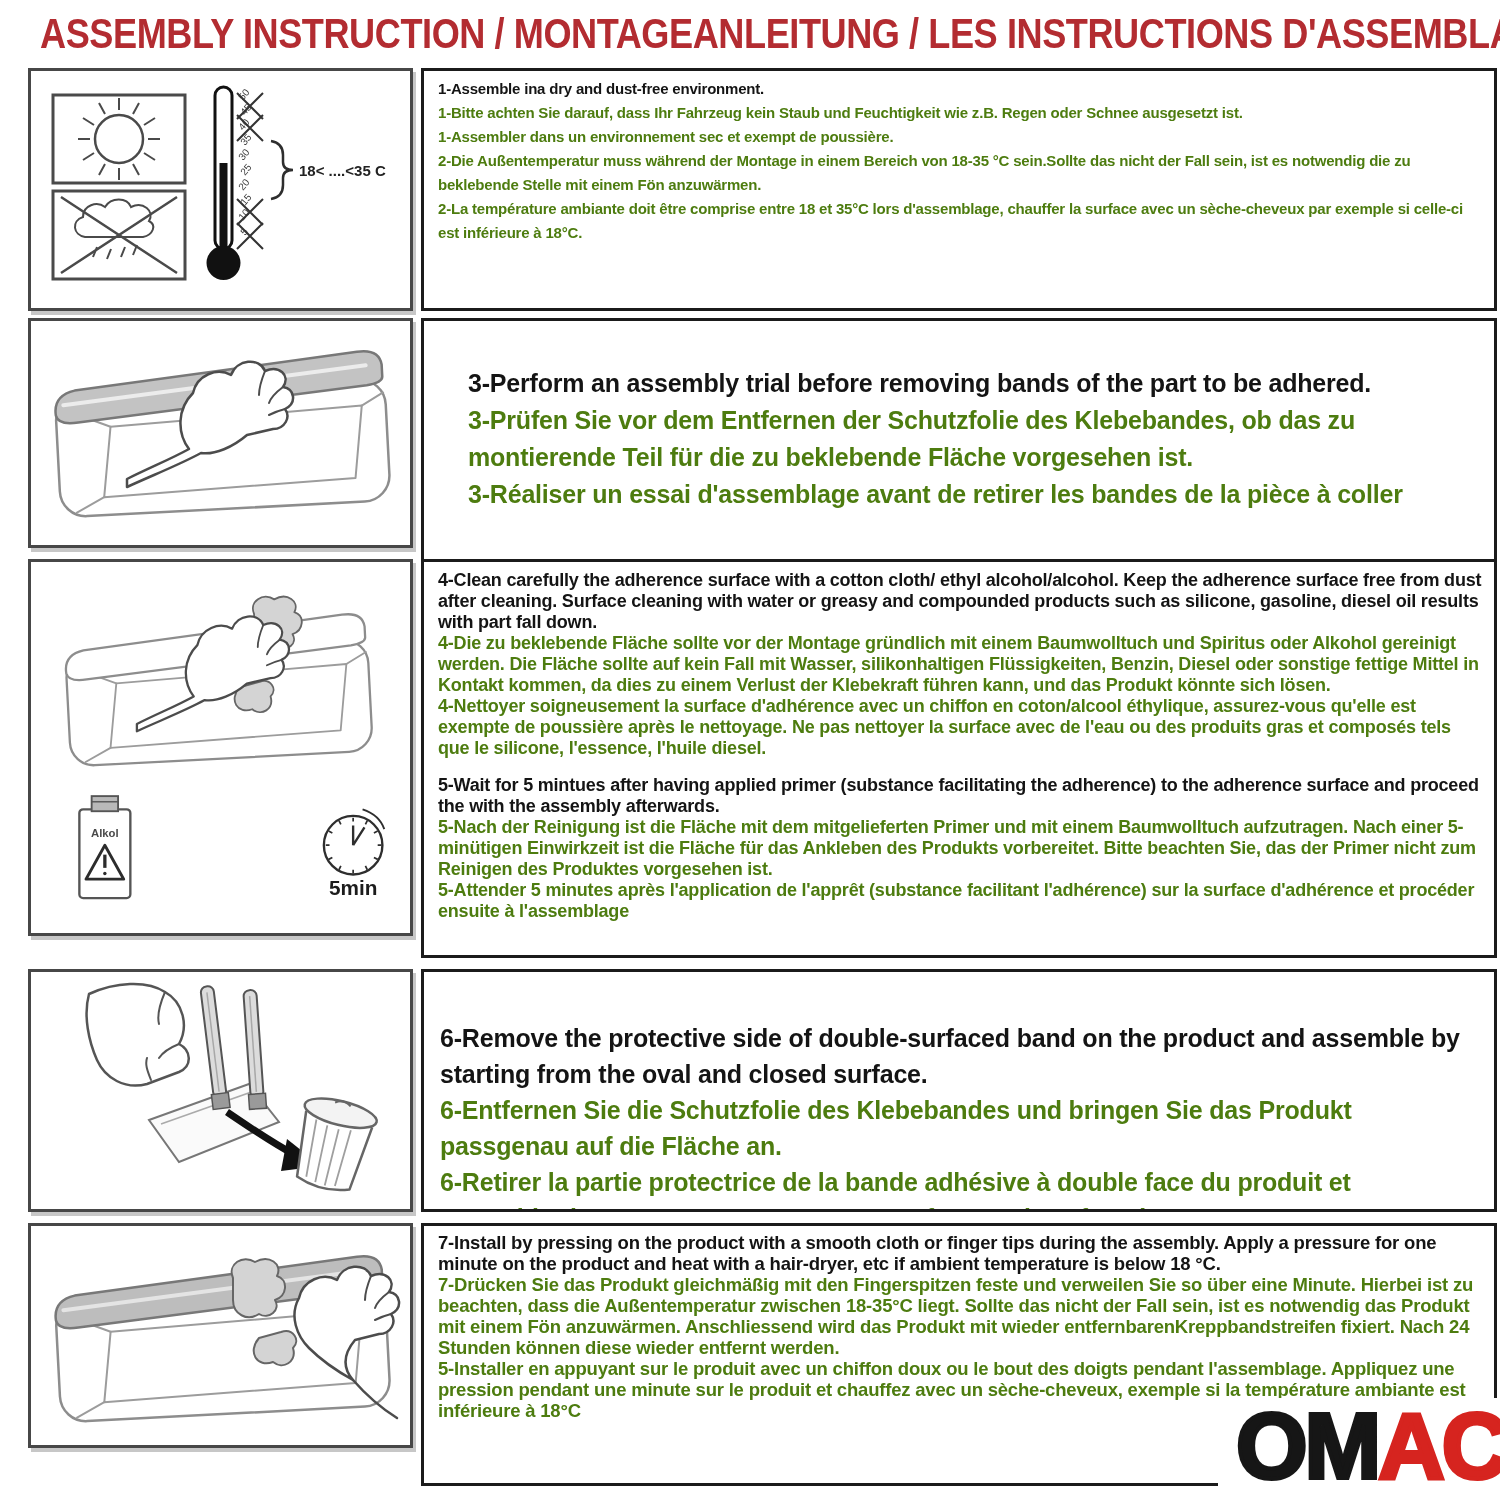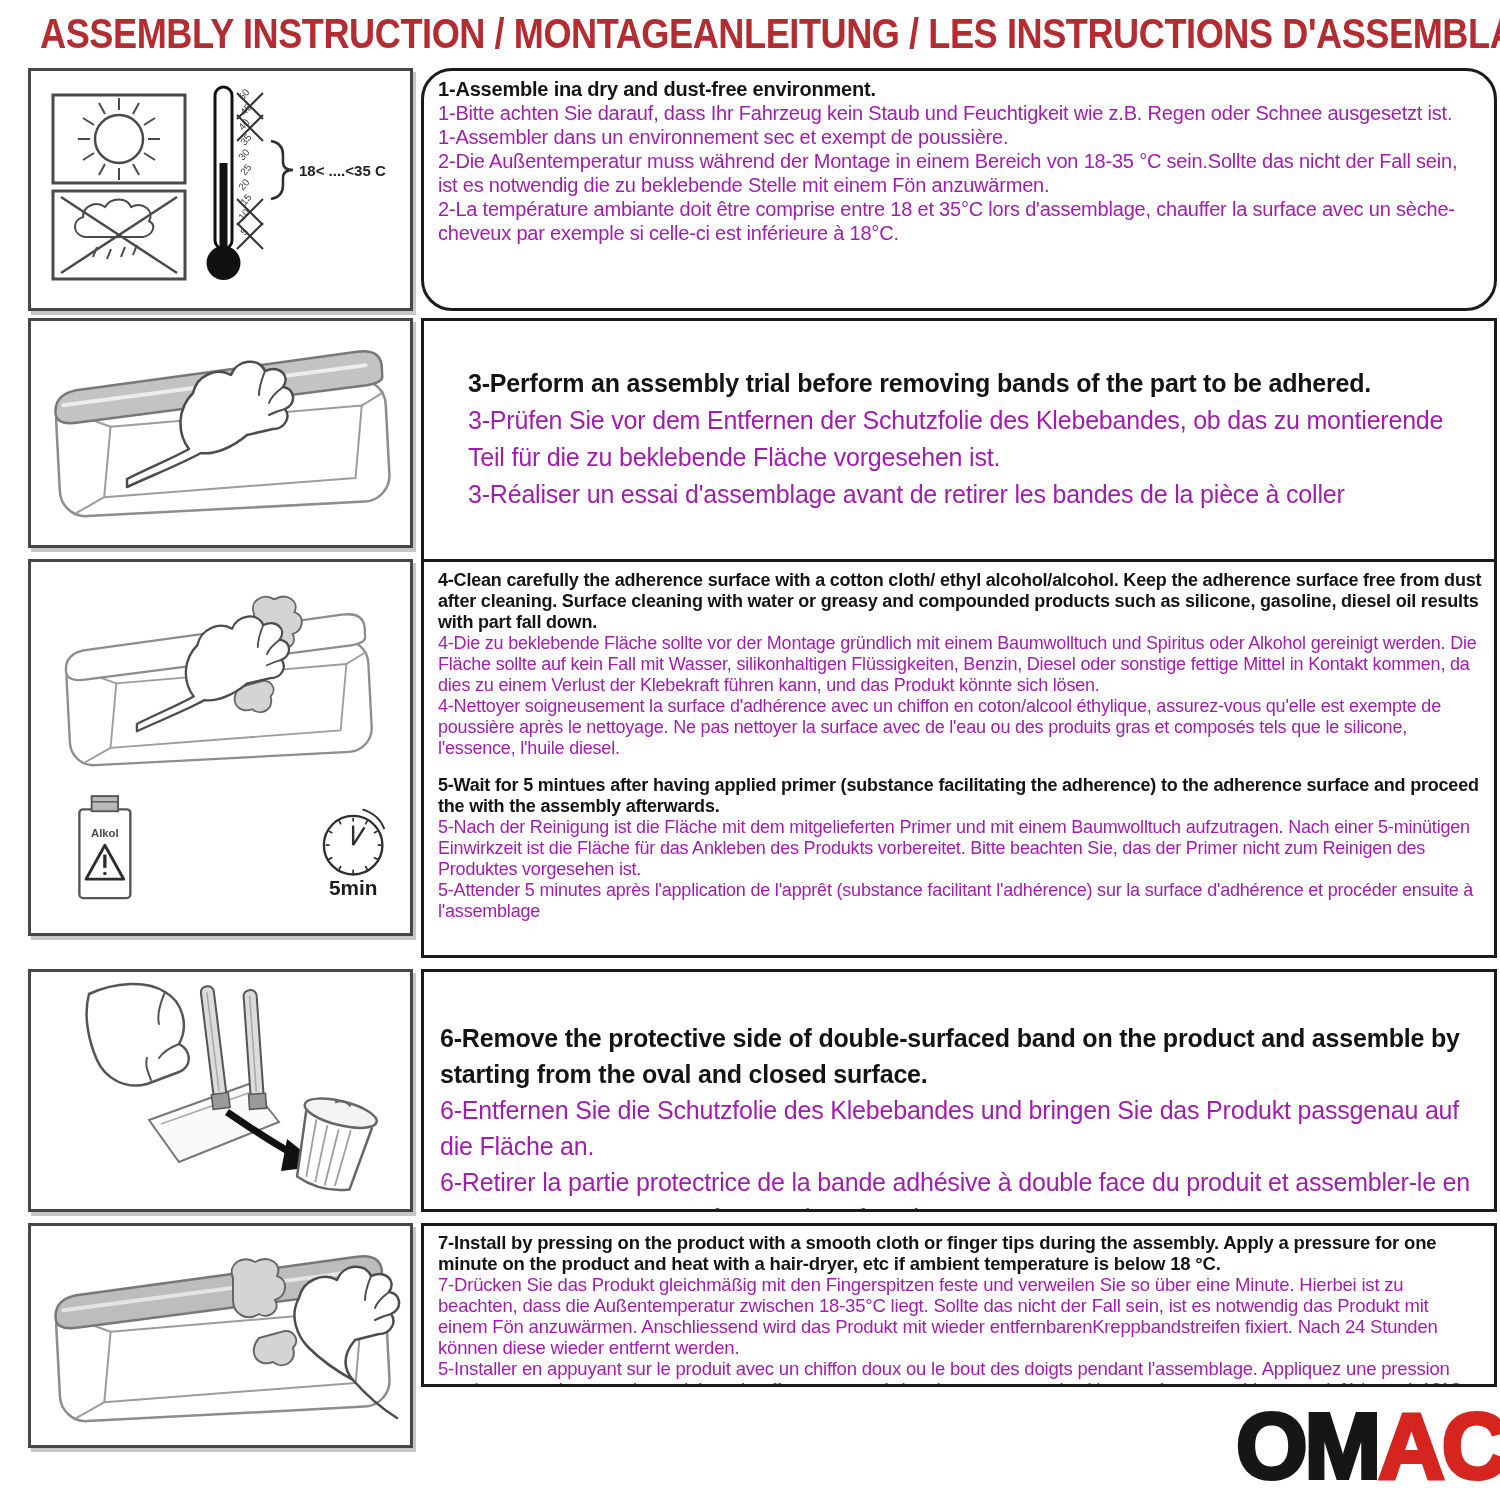--- a/index.html
+++ b/index.html
@@ -22,22 +22,22 @@
   }
   .illu svg { display:block; width:100%; height:100%; }
   .txt {
     left:421px; width:1076px;
     border:3px solid #1b1b1b;
     overflow:hidden;
     letter-spacing:-0.2px;
   }
   .txt p { margin:0; }
   .txt .en { font-weight:bold; color:#141414; }
-  .txt .sub { font-weight:normal; color:#a21caf; }
-  .r1 { font-size:20px;   line-height:24px;   padding:6px 12px 0 14px;border-radius:31px; }
+  .txt .sub { font-weight:bold; color:#4d7c0f; }
+  .r1 { font-size:15px;   line-height:24px;   padding:6px 12px 0 14px; }
   .r1 .step-gap { margin-top:22px; }
   .r2 { font-size:25px;   line-height:37px;   padding:44px 14px 0 16px; }
   .r3 { font-size:18px;   line-height:21px;   padding:8px 12px 0 14px; }
   .r3 .step-gap { margin-top:16px; }
   .r4 { font-size:25px;   line-height:36px;   padding:48px 14px 0 16px; }
   .r5 { font-size:18.5px; line-height:21px;   padding:6px 12px 0 14px; }
   .logo {
     position:absolute; left:1218px; top:1398px; height:96px;
     background:#fff; display:flex; align-items:center; padding-left:18px;
     font-weight:bold; font-size:92px; letter-spacing:-3px; line-height:1;
@@ -218,21 +218,21 @@
           <path d="M176 118 C164 132 174 148 190 142 C200 150 214 142 210 128 C218 120 210 108 198 112 Z"></path>
         </g>
         <g fill="#fff" stroke="#4c4c4c" stroke-width="2.5" stroke-linejoin="round" stroke-linecap="round">
           <path d="M270 160 C252 150 238 140 226 128 C214 116 206 96 216 78 C220 60 240 52 254 60 C260 44 282 42 288 56 C302 50 314 60 306 72 C318 74 320 88 308 94 C314 102 308 114 296 114 L272 120 C262 132 258 146 270 160 Z"></path>
           <path d="M288 56 C284 66 282 74 282 80 M306 72 C298 78 294 82 292 88 M308 94 C300 96 296 98 292 100" fill="none" stroke-width="2"></path>
           <path d="M270 160 C284 176 298 188 314 198" fill="none"></path>
         </g>
       </g>
     </svg>
   </div>
-  <div class="row-box txt r5" style="top:1223px;height:164px;">
+  <div class="row-box txt r5" style="top:1223px;height:263px;">
     <p class="en">7-Install by pressing on the product with a smooth cloth or finger tips during the assembly. Apply a pressure for one minute on the product and heat with a hair-dryer, etc if ambient temperature is below 18 °C.</p>
     <p class="sub">7-Drücken Sie das Produkt gleichmäßig mit den Fingerspitzen feste und verweilen Sie so über eine Minute. Hierbei ist zu beachten, dass die Außentemperatur zwischen 18-35°C liegt. Sollte das nicht der Fall sein, ist es notwendig das Produkt mit einem Fön anzuwärmen. Anschliessend wird das Produkt mit wieder entfernbarenKreppbandstreifen fixiert. Nach 24 Stunden können diese wieder entfernt werden.</p>
     <p class="sub">5-Installer en appuyant sur le produit avec un chiffon doux ou le bout des doigts pendant l'assemblage. Appliquez une pression pendant une minute sur le produit et chauffez avec un sèche-cheveux, exemple si la température ambiante est inférieure à 18°C</p>
   </div>
 
   <div class="logo">
     <span class="logo-black">OM</span>
       <span class="logo-red">AC</span>
   </div>
 

